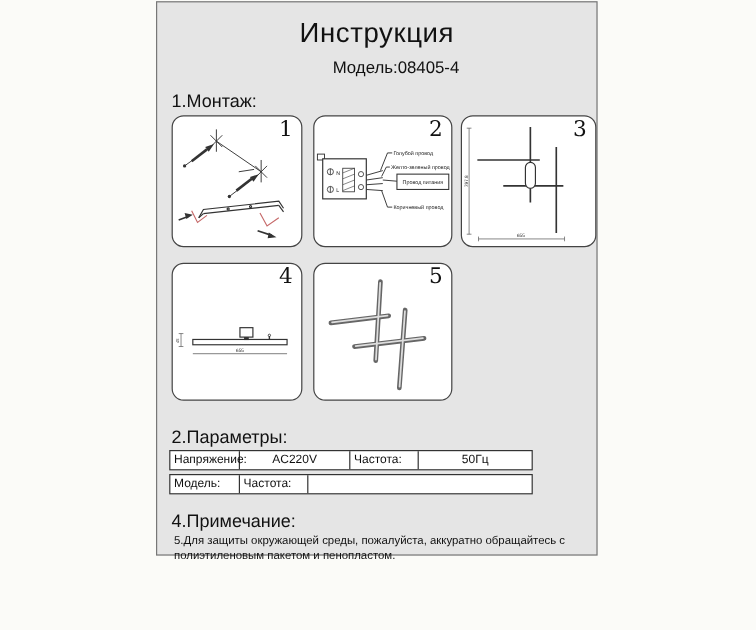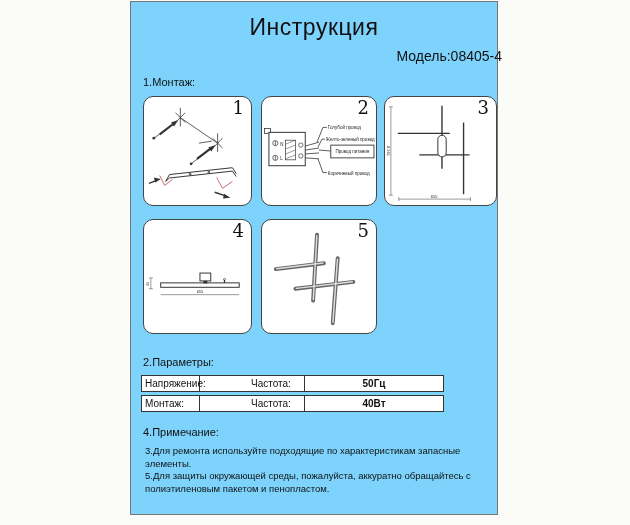--- a/index.html
+++ b/index.html
@@ -3,32 +3,32 @@
 <meta charset="utf-8">
 <style>
   html,body { margin:0; padding:0; }
   body {
     width:630px; height:525px;
     background:#fbfbf8;
     font-family:"Liberation Sans", sans-serif;
   }
   .stage { position:relative; width:630px; height:525px; overflow:hidden; }
   .page {
-    position:absolute; left:130px; top:1px; width:368px; height:514px;
-    background:#7dd3fc; border:1px solid #777; box-sizing:border-box;
+    position:absolute; left:130px; top:1px; width:368px; height:462px;
+    background:#e5e5e5; border:1px solid #777; box-sizing:border-box;
   }
   .title {
     position:absolute; top:12px; left:0; width:100%; text-align:center;
     font-size:23px; color:#111; letter-spacing:0.5px;
   }
   .model {
-    position:absolute; top:46px; left:5px; width:100%; text-align:right;
+    position:absolute; top:46px; left:16px; width:100%; text-align:center;
     font-size:14px; color:#111;
   }
-  .sec { position:absolute; font-size:11px; color:#111; }
+  .sec { position:absolute; font-size:15px; color:#111; }
   #sec-montage { left:12px; top:74px; }
   #sec-params  { left:12px; top:354px;text-align:right; }
   #sec-notes   { left:12px; top:424px; }
 
   .panel {
     position:absolute; border:1px solid #444; border-radius:10px;
     background:#fff; box-sizing:border-box;
   }
   .panel svg { position:absolute; left:0; top:0; width:100%; height:100%; }
   .panel .num {
@@ -43,21 +43,21 @@
 
   .ptable { position:absolute; left:10px; top:373px; width:303px; }
   .prow {
     display:flex; border:1px solid #333; height:17px; margin-bottom:3px;
     background:#fff; box-sizing:border-box; align-items:stretch;
   }
   .pcell { font-size:10px; color:#111; display:flex; align-items:center; box-sizing:border-box; }
   .pcell.lbl { padding-left:3px; border-right:1px solid #333; }
   .pcell.val { justify-content:center; }
   .c1 { width:58px; } .c2 { width:92px; border-right:1px solid #333; }
-  .c3 { width:57px;margin-left:48px; } .c4 { flex:1;font-weight:bold; }
+  .c3 { width:57px; } .c4 { flex:1; }
 
   .notes {
     position:absolute; left:14px; top:443px; width:354px;
     font-size:9.5px; line-height:12.6px; color:#111;
   }
   svg text { font-family:"Liberation Sans", sans-serif; fill:#222; }
 </style>
 </head>
 <body>
 
@@ -207,31 +207,30 @@
         </g>
       </svg>
       <div class="num">5</div>
     </div>
 
     <div class="sec" id="sec-params">2.Параметры:</div>
 
     <div class="ptable">
       <div class="prow">
         <div class="pcell lbl c1">Напряжение:</div>
+        <div class="pcell val c2">AC220V</div>
         <div class="pcell lbl c3">Частота:</div>
         <div class="pcell val c4">50Гц</div>
       </div>
       <div class="prow">
-        <div class="pcell lbl c1">Монтаж:</div>
+        <div class="pcell lbl c1">Модель:</div>
         <div class="pcell lbl c3">Частота:</div>
-        <div class="pcell val c4">40Вт</div>
       </div>
     </div>
 
     <div class="sec" id="sec-notes">4.Примечание:</div>
 
     <div class="notes">
-      <div class="note-item">3.Для ремонта используйте подходящие по характеристикам запасные элементы.</div>
       <div class="note-item">5.Для защиты окружающей среды, пожалуйста, аккуратно обращайтесь с полиэтиленовым пакетом и пенопластом.</div>
     </div>
 
   </div>
 </div>
 
 </body></html>

